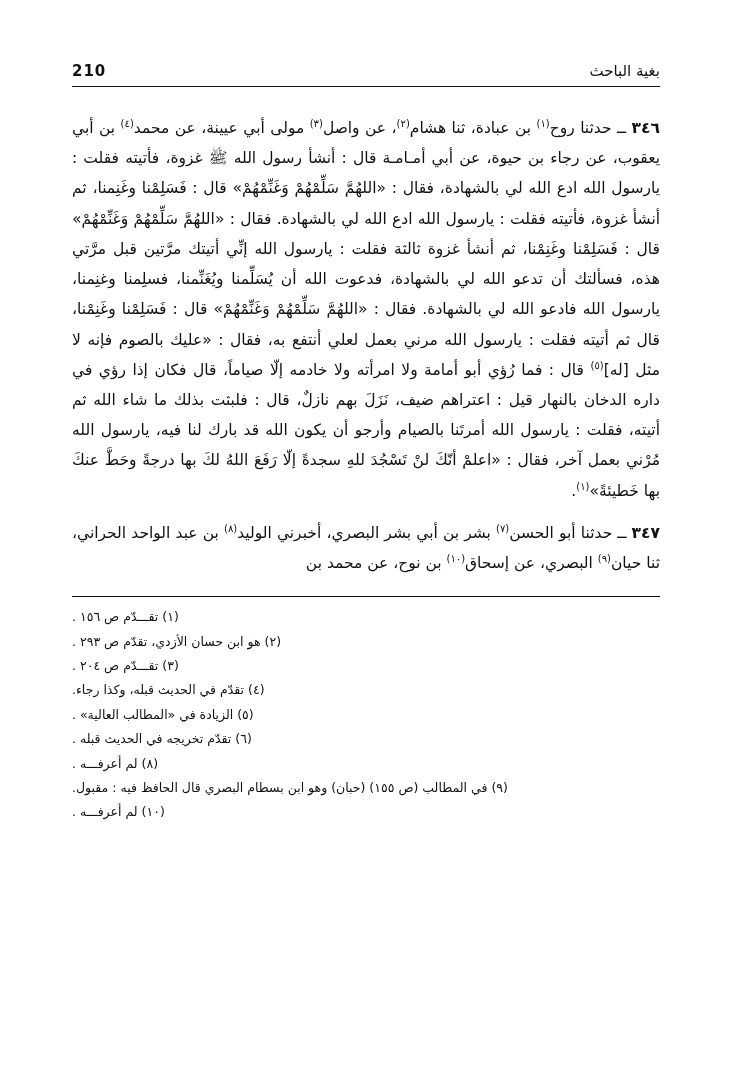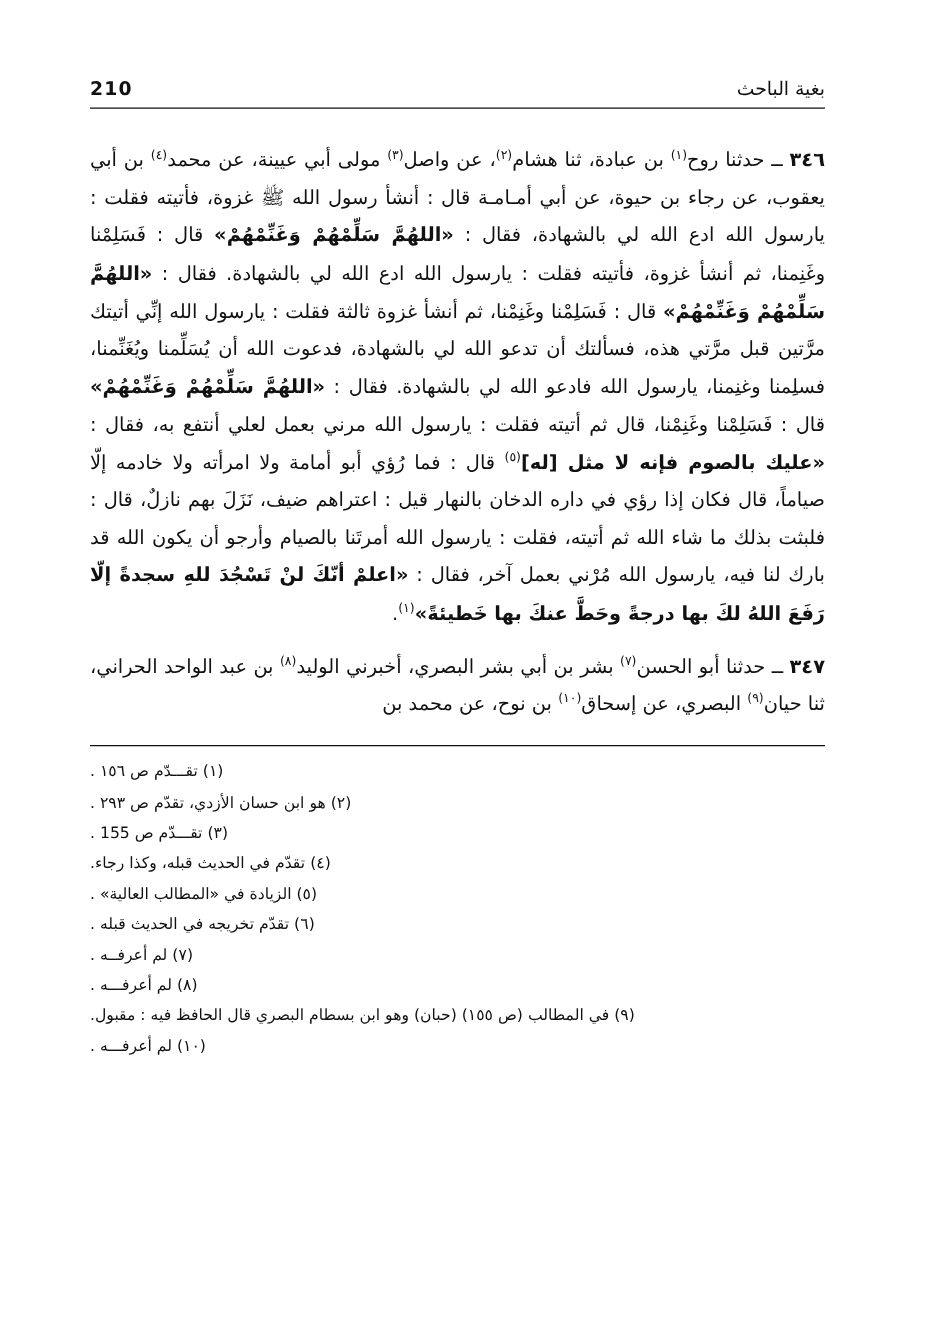--- a/index.html
+++ b/index.html
@@ -57,21 +57,21 @@
     text-align: justify;
   }
   .para.second {
     margin-top: 12px;
   }
   .hadith-num {
     font-weight: bold;
     letter-spacing: 1px;
   }
   .bold {
-    font-weight: bold;
+    font-weight: normal;
   }
   sup.fn {
     font-size: 10px;
     vertical-align: super;
     font-weight: normal;
   }
   
   .footnote-sep {
     margin-top: 18px;
     margin-bottom: 8px;
@@ -106,23 +106,22 @@
   <div class="body-text">
     <p class="para"><span class="hadith-num">٣٤٦</span><span> ــ حدثنا روح</span><sup class="fn">(١)</sup><span> بن عبادة، ثنا هشام</span><sup class="fn">(٢)</sup><span>، عن واصل</span><sup class="fn">(٣)</sup><span> مولى أبي عيينة، عن محمد</span><sup class="fn">(٤)</sup><span> بن أبي يعقوب، عن رجاء بن حيوة، عن أبي أمـامـة قال : أنشأ رسول الله ﷺ غزوة، فأتيته فقلت : يارسول الله ادع الله لي بالشهادة، فقال : </span><span class="bold">«اللهُمَّ سَلِّمْهُمْ وَغَنِّمْهُمْ»</span><span> قال : فَسَلِمْنا وغَنِمنا، ثم أنشأ غزوة، فأتيته فقلت : يارسول الله ادع الله لي بالشهادة. فقال : </span><span class="bold">«اللهُمَّ سَلِّمْهُمْ وَغَنِّمْهُمْ»</span><span> قال : فَسَلِمْنا وغَنِمْنا، ثم أنشأ غزوة ثالثة فقلت : يارسول الله إنِّي أتيتك مرَّتين قبل مرَّتي هذه، فسألتك أن تدعو الله لي بالشهادة، فدعوت الله أن يُسَلِّمنا ويُغَنِّمنا، فسلِمنا وغنِمنا، يارسول الله فادعو الله لي بالشهادة. فقال : </span><span class="bold">«اللهُمَّ سَلِّمْهُمْ وَغَنِّمْهُمْ»</span><span> قال : فَسَلِمْنا وغَنِمْنا، قال ثم أتيته فقلت : يارسول الله مرني بعمل لعلي أنتفع به، فقال : </span><span class="bold">«عليك بالصوم فإنه لا مثل [له]</span><sup class="fn">(٥)</sup><span> قال : فما رُؤي أبو أمامة ولا امرأته ولا خادمه إلّا صياماً، قال فكان إذا رؤي في داره الدخان بالنهار قيل : اعتراهم ضيف، نَزَلَ بهم نازلٌ، قال : فلبثت بذلك ما شاء الله ثم أتيته، فقلت : يارسول الله أمرتَنا بالصيام وأرجو أن يكون الله قد بارك لنا فيه، يارسول الله مُرْني بعمل آخر، فقال : </span><span class="bold">«اعلمْ أنّكَ لنْ تَسْجُدَ للهِ سجدةً إلّا رَفَعَ اللهُ لكَ بها درجةً وحَطَّ عنكَ بها خَطيئةً»</span><sup class="fn">(١)</sup><span>.</span></p>
     <p class="para second"><span class="hadith-num">٣٤٧</span><span> ــ حدثنا أبو الحسن</span><sup class="fn">(٧)</sup><span> بشر بن أبي بشر البصري، أخبرني الوليد</span><sup class="fn">(٨)</sup><span> بن عبد الواحد الحراني، ثنا حيان</span><sup class="fn">(٩)</sup><span> البصري، عن إسحاق</span><sup class="fn">(١٠)</sup><span> بن نوح، عن محمد بن</span></p>
   </div>
 
   <div class="footnote-sep"></div>
 
   <div class="footnotes">
       <p class="fn-line"><span class="fn-marker">(١)</span><span>تقـــدّم ص ١٥٦ .</span></p>
       <p class="fn-line"><span class="fn-marker">(٢)</span><span>هو ابن حسان الأزدي، تقدّم ص ٢٩٣ .</span></p>
-      <p class="fn-line"><span class="fn-marker">(٣)</span><span>تقـــدّم ص 155 .</span></p>
+      <p class="fn-line"><span class="fn-marker">(٣)</span><span>تقـــدّم ص ٢٠٤ .</span></p>
       <p class="fn-line"><span class="fn-marker">(٤)</span><span>تقدّم في الحديث قبله، وكذا رجاء.</span></p>
       <p class="fn-line"><span class="fn-marker">(٥)</span><span>الزيادة في «المطالب العالية» .</span></p>
       <p class="fn-line"><span class="fn-marker">(٦)</span><span>تقدّم تخريجه في الحديث قبله .</span></p>
-      <p class="fn-line"><span class="fn-marker">(٧)</span><span>لم أعرفــه .</span></p>
       <p class="fn-line"><span class="fn-marker">(٨)</span><span>لم أعرفـــه .</span></p>
       <p class="fn-line"><span class="fn-marker">(٩)</span><span>في المطالب (ص ١٥٥) (حبان) وهو ابن بسطام البصري قال الحافظ فيه : مقبول.</span></p>
       <p class="fn-line"><span class="fn-marker">(١٠)</span><span>لم أعرفـــه .</span></p>
     </div>
 
 </div>
 
 </body></html>

